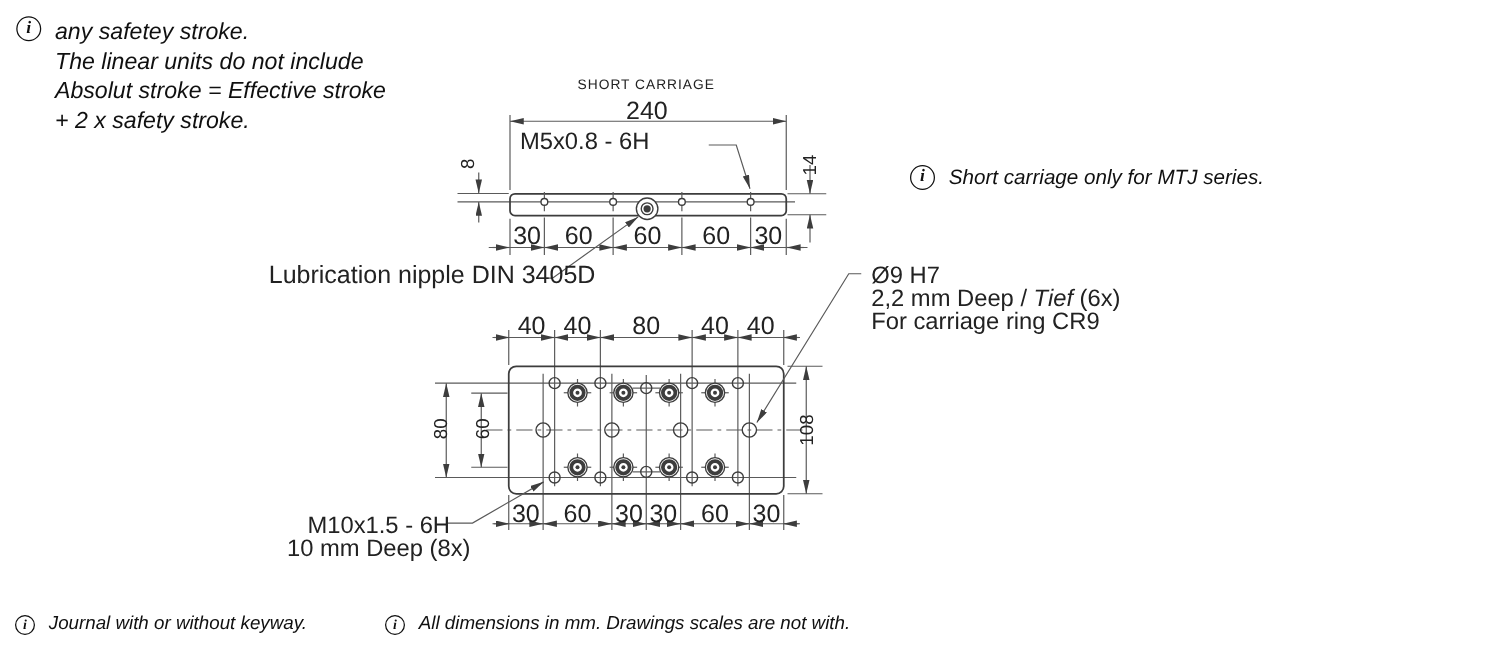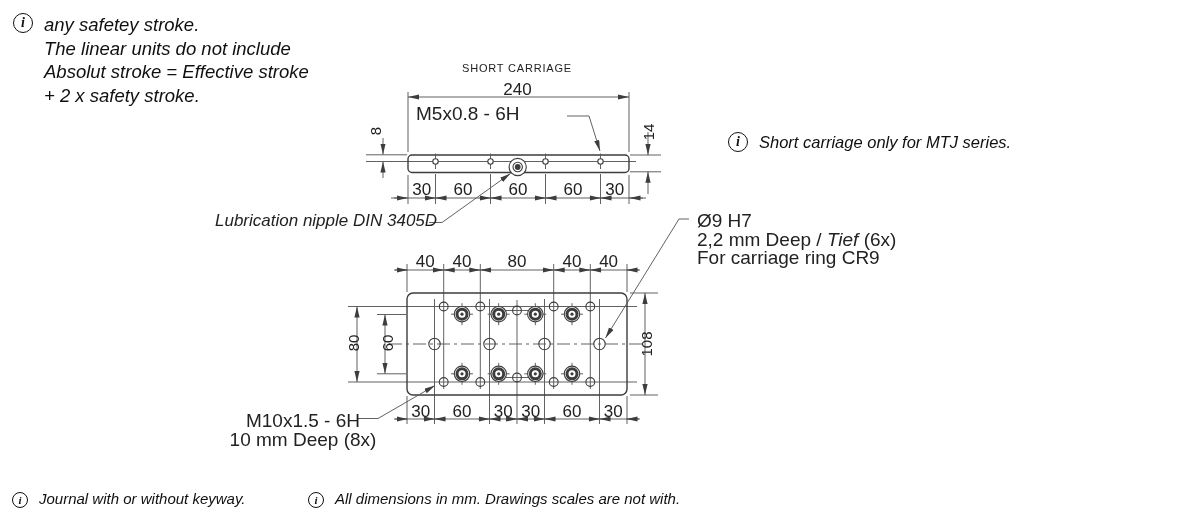--- a/index.html
+++ b/index.html
@@ -6,21 +6,21 @@
   .canvas{position:relative;width:1200px;height:523px;background:#ffffff;
     font-family:"Liberation Sans",sans-serif;color:#1d1d1d;overflow:hidden;}
   svg.linework{position:absolute;left:0;top:0;}
   .o{stroke:#3d3d3d;stroke-width:1.4;fill:none;}
   .t{stroke:#5a5a5a;stroke-width:0.95;fill:none;}
   .h{stroke:#3d3d3d;stroke-width:1.1;fill:#fff;}
   .hn{stroke:#3d3d3d;stroke-width:1.1;fill:none;}
   .thick{stroke:#3d3d3d;stroke-width:3;fill:none;}
   .fdark{fill:#3d3d3d;stroke:none;}
   .cl{stroke:#5a5a5a;stroke-width:0.95;fill:none;stroke-dasharray:13 4 3 4;}
-  .lbl{position:absolute;transform:translate(-50%,-50%);font-size:17px;white-space:nowrap;color:#222;}
+  .lbl{position:absolute;transform:translate(-50%,-50%);font-size:20px;white-space:nowrap;color:#222;}
   .rot{position:absolute;transform:translate(-50%,-50%) rotate(-90deg);font-size:15px;white-space:nowrap;color:#222;}
   .lbl-block{position:absolute;font-size:19px;line-height:19px;white-space:nowrap;color:#222;}
   .title{letter-spacing:.8px;font-size:11px;}
   .it{font-style:italic;}
   .note{position:absolute;display:flex;align-items:flex-start;gap:11px;font-style:italic;color:#101010;}
   .note .txt{white-space:nowrap;}
   .n-big{font-size:18.5px;line-height:23.5px;}
   .n-mid{font-size:16.5px;line-height:20px;}
   .n-sm{font-size:15px;line-height:18px;}
   .info{flex:0 0 auto;display:inline-flex;align-items:center;justify-content:center;
@@ -272,21 +272,21 @@
 
   <div class="rot" style="left:374.5px;top:130.5px;">8</div>
   <div class="rot" style="left:648px;top:132px;">14</div>
 
   <div class="lbl" style="left:421.7px;top:190px;">30</div>
   <div class="lbl" style="left:463px;top:190px;">60</div>
   <div class="lbl" style="left:518px;top:190px;">60</div>
   <div class="lbl" style="left:573px;top:190px;">60</div>
   <div class="lbl" style="left:614.7px;top:190px;">30</div>
 
-  <div class="lbl" style="left:215px;top:221px;transform:translate(0,-50%);font-style:italic;">Lubrication nipple DIN 3405D</div>
+  <div class="lbl" style="left:215px;top:221px;transform:translate(0,-50%);">Lubrication nipple DIN 3405D</div>
 
   <div class="lbl" style="left:425.3px;top:262px;">40</div>
   <div class="lbl" style="left:462px;top:262px;">40</div>
   <div class="lbl" style="left:517px;top:262px;">80</div>
   <div class="lbl" style="left:572px;top:262px;">40</div>
   <div class="lbl" style="left:608.6px;top:262px;">40</div>
 
   <div class="rot" style="left:353px;top:343px;">80</div>
   <div class="rot" style="left:387px;top:343px;">60</div>
   <div class="rot" style="left:645.5px;top:343.5px;">108</div>

